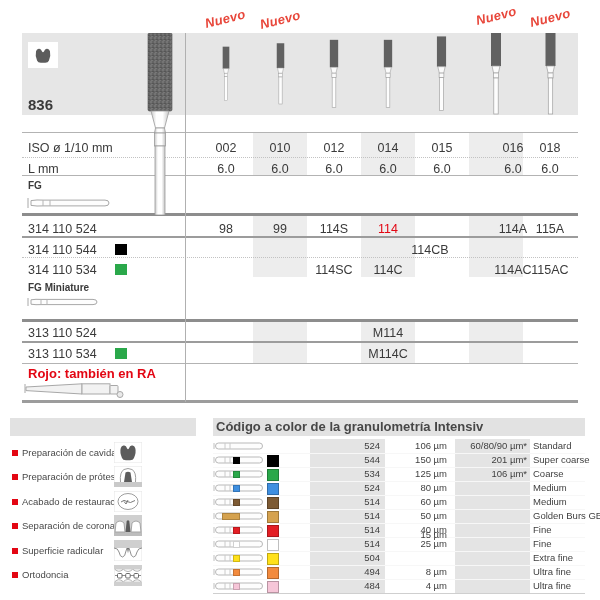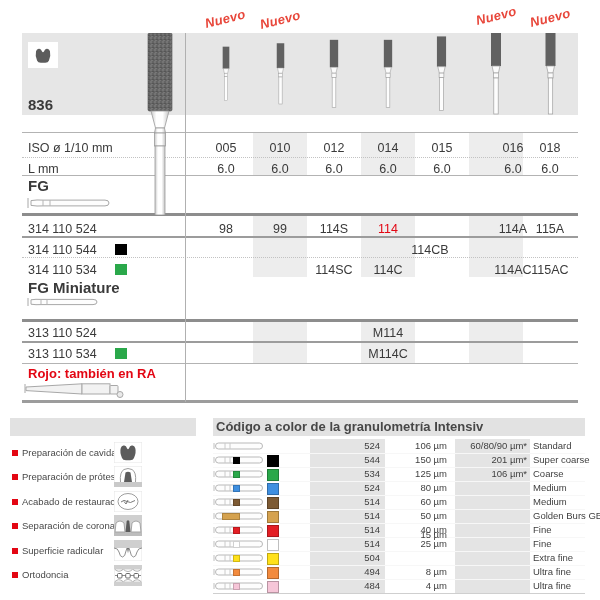--- a/index.html
+++ b/index.html
@@ -22,21 +22,21 @@
   .hl-med{left:22px;width:556px;height:2px;background:#9c9c9c;}
   .hl-236{top:236px;} .hl-341{top:341px;} .hl-400{top:400px;height:3px;}
   .strip{width:54px;background:#ededed;}
   .sc1{left:253px;} .sc3{left:361px;} .sc5{left:469px;}
   .sg1{top:133px;height:42px;} .sg2{top:216px;height:61px;} .sg3{top:322px;height:41px;}
   .cell{position:absolute;width:54px;text-align:center;font-size:12.5px;line-height:14px;}
   .c0{left:199px;} .c1{left:253px;} .c2{left:307px;} .c3{left:361px;} .c4{left:415px;} .c5{left:451px;padding-left:35px;} .c6{left:523px;}
   .span45{left:376px;width:108px;}
   .r-iso{top:141px;} .r-l{top:162px;} .r0{top:222px;} .r1{top:243px;} .r2{top:263px;} .r3{top:326px;} .r4{top:347px;}
   .rowlabel{position:absolute;left:28px;font-size:12.5px;line-height:14px;}
-  .bold13{font-size:15px;font-weight:bold;}
+  .bold13{font-size:10px;font-weight:bold;}
   .red{color:#e30613;}
   .ra-note{left:28px;top:366px;font-size:13px;font-weight:bold;color:#e30613;}
   .marker{position:absolute;left:115px;width:12px;height:11px;}
   .mk1{top:244px;} .mk2{top:264px;} .mk4{top:348px;}
   .colbur{position:absolute;top:33px;}
   
   .head-bar{height:18px;background:#e2e2e2;}
   .hb-left{left:10px;top:418px;width:186px;}
   .hb-right{left:213px;top:418px;width:372px;}
   .head-txt{position:absolute;font-size:13px;font-weight:bold;color:#474747;line-height:18px;white-space:nowrap;}
@@ -179,21 +179,21 @@
       </defs>
       <rect x="2" y="0" width="24" height="78" rx="1.5" fill="url(#grit)" stroke="#4f4f4f" stroke-width="0.6"></rect>
       <path d="M5 78 L23 78 L18.5 95 L9.5 95 Z" fill="url(#shankGrad)" stroke="#9b9b9b" stroke-width="0.8"></path>
       <path d="M9.5 95 L18.5 95 L19.5 100 L8.5 100 Z" fill="url(#shankGrad)" stroke="#9b9b9b" stroke-width="0.8"></path>
       <rect x="8.5" y="100" width="11" height="13" fill="url(#shankGrad)" stroke="#9b9b9b" stroke-width="0.8"></rect>
       <rect x="9" y="113" width="10" height="69" fill="url(#shankGrad)" stroke="#9b9b9b" stroke-width="0.8"></rect>
     </svg>
   </span>
 
   <span class="rowlabel r-iso">ISO ø 1/10 mm</span>
-  <span class="cell c0 r-iso">005</span>
+  <span class="cell c0 r-iso">002</span>
   <span class="cell c1 r-iso">010</span>
   <span class="cell c2 r-iso">012</span>
   <span class="cell c3 r-iso">014</span>
   <span class="cell c4 r-iso">015</span>
   <span class="cell c5 r-iso">016</span>
   <span class="cell c6 r-iso">018</span>
 
   <span class="rowlabel r-l">L mm</span>
   <span class="cell c0 r-l">6.0</span>
   <span class="cell c1 r-l">6.0</span>

